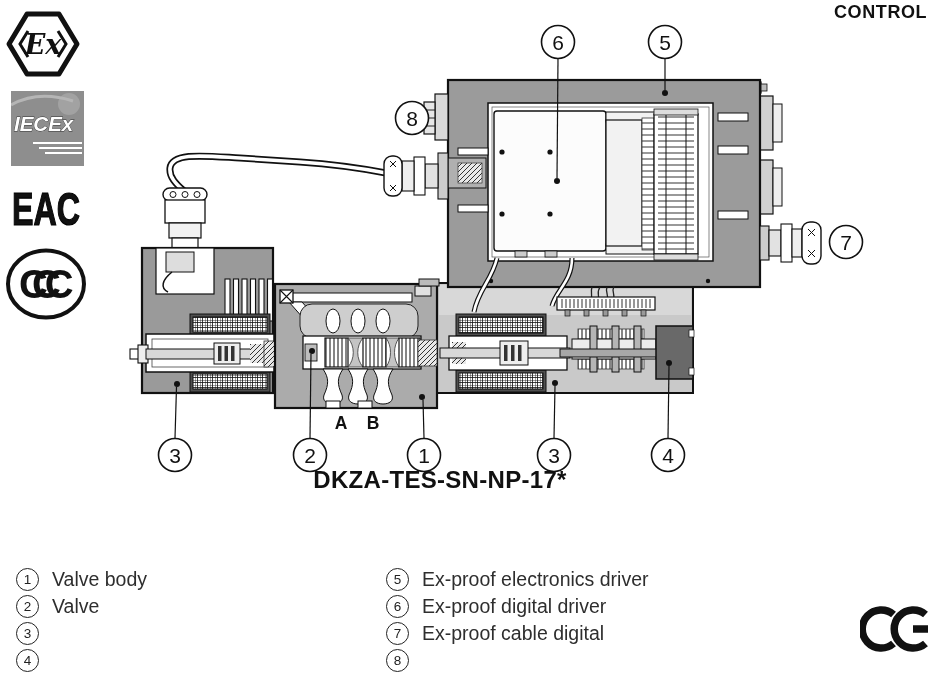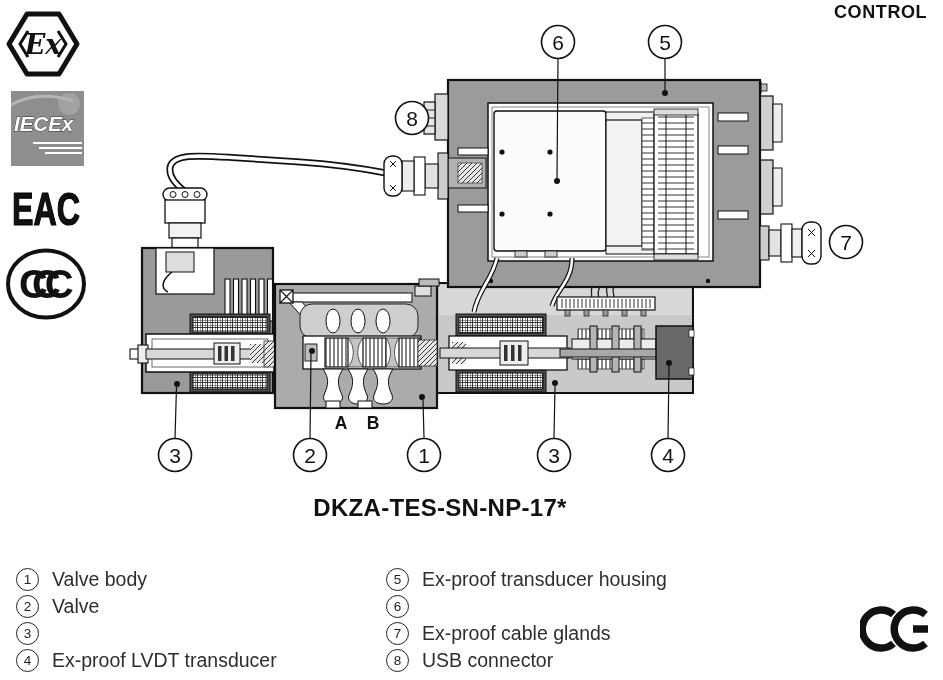--- a/index.html
+++ b/index.html
@@ -8,21 +8,21 @@
   .abs{position:absolute;}
   svg text{fill:#111;}
   .co-circle{fill:#fff;stroke:#111;stroke-width:1.6px;}
   .co-num{font:21px "Liberation Sans",sans-serif;text-anchor:middle;}
   .port-label{font:bold 17.5px "Liberation Sans",sans-serif;text-anchor:middle;}
   .leader{stroke:#111;stroke-width:1.2px;}
   .ldot{fill:#111;}
   .pq{left:834px;top:6px;width:102px;}
   .pq-title{font-size:40px;font-weight:bold;letter-spacing:-2px;line-height:0.95;}
   .pq-sub{font-size:18px;font-weight:bold;letter-spacing:0.6px;margin-top:-4px;}
-  .model-title{left:0;top:494px;width:880px;text-align:center;
+  .model-title{left:0;top:466px;width:880px;text-align:center;
                font-size:24px;font-weight:bold;letter-spacing:0.3px;}
   .legend-col{top:566px;}
   .legend-col.left{left:16px;}
   .legend-col.right{left:386px;}
   .legend-row{display:flex;align-items:center;gap:13px;height:27px;}
   .legend-num{width:21px;height:21px;min-width:21px;border:1.5px solid #222;border-radius:50%;
               font-size:13.5px;display:flex;align-items:center;justify-content:center;color:#222;}
   .legend-label{font-size:19.5px;color:#2e2e2e;white-space:nowrap;text-align:center;}
 </style>
 </head>
@@ -367,39 +367,38 @@
     </div>
     <div class="legend-row">
       <span class="legend-num">2</span>
       <span class="legend-label">Valve</span>
     </div>
     <div class="legend-row">
       <span class="legend-num">3</span>
     </div>
     <div class="legend-row">
       <span class="legend-num">4</span>
-      <span class="legend-label">Ex-proof LVDT transducer</span>
     </div>
   </div>
 
   <div class="abs legend-col right">
     <div class="legend-row">
       <span class="legend-num">5</span>
-      <span class="legend-label">Ex-proof transducer housing</span>
+      <span class="legend-label">Ex-proof electronics driver</span>
     </div>
     <div class="legend-row">
       <span class="legend-num">6</span>
+      <span class="legend-label">Ex-proof digital driver</span>
     </div>
     <div class="legend-row">
       <span class="legend-num">7</span>
-      <span class="legend-label">Ex-proof cable glands</span>
+      <span class="legend-label">Ex-proof cable digital</span>
     </div>
     <div class="legend-row">
       <span class="legend-num">8</span>
-      <span class="legend-label">USB connector</span>
     </div>
   </div>
 
   <svg class="abs" style="left:860px;top:603px" width="78" height="52" viewBox="0 0 78 52" role="img" aria-label="CE">
     <path d="M33.5,11.5 A19,19 0 1 0 33.5,40.5" fill="none" stroke="#111" stroke-width="7.5"></path>
     <path d="M65.5,11.5 A19,19 0 1 0 65.5,40.5" fill="none" stroke="#111" stroke-width="7.5"></path>
     <path d="M53,26 H68" stroke="#111" stroke-width="7.5"></path>
   </svg>
 
 </div>

